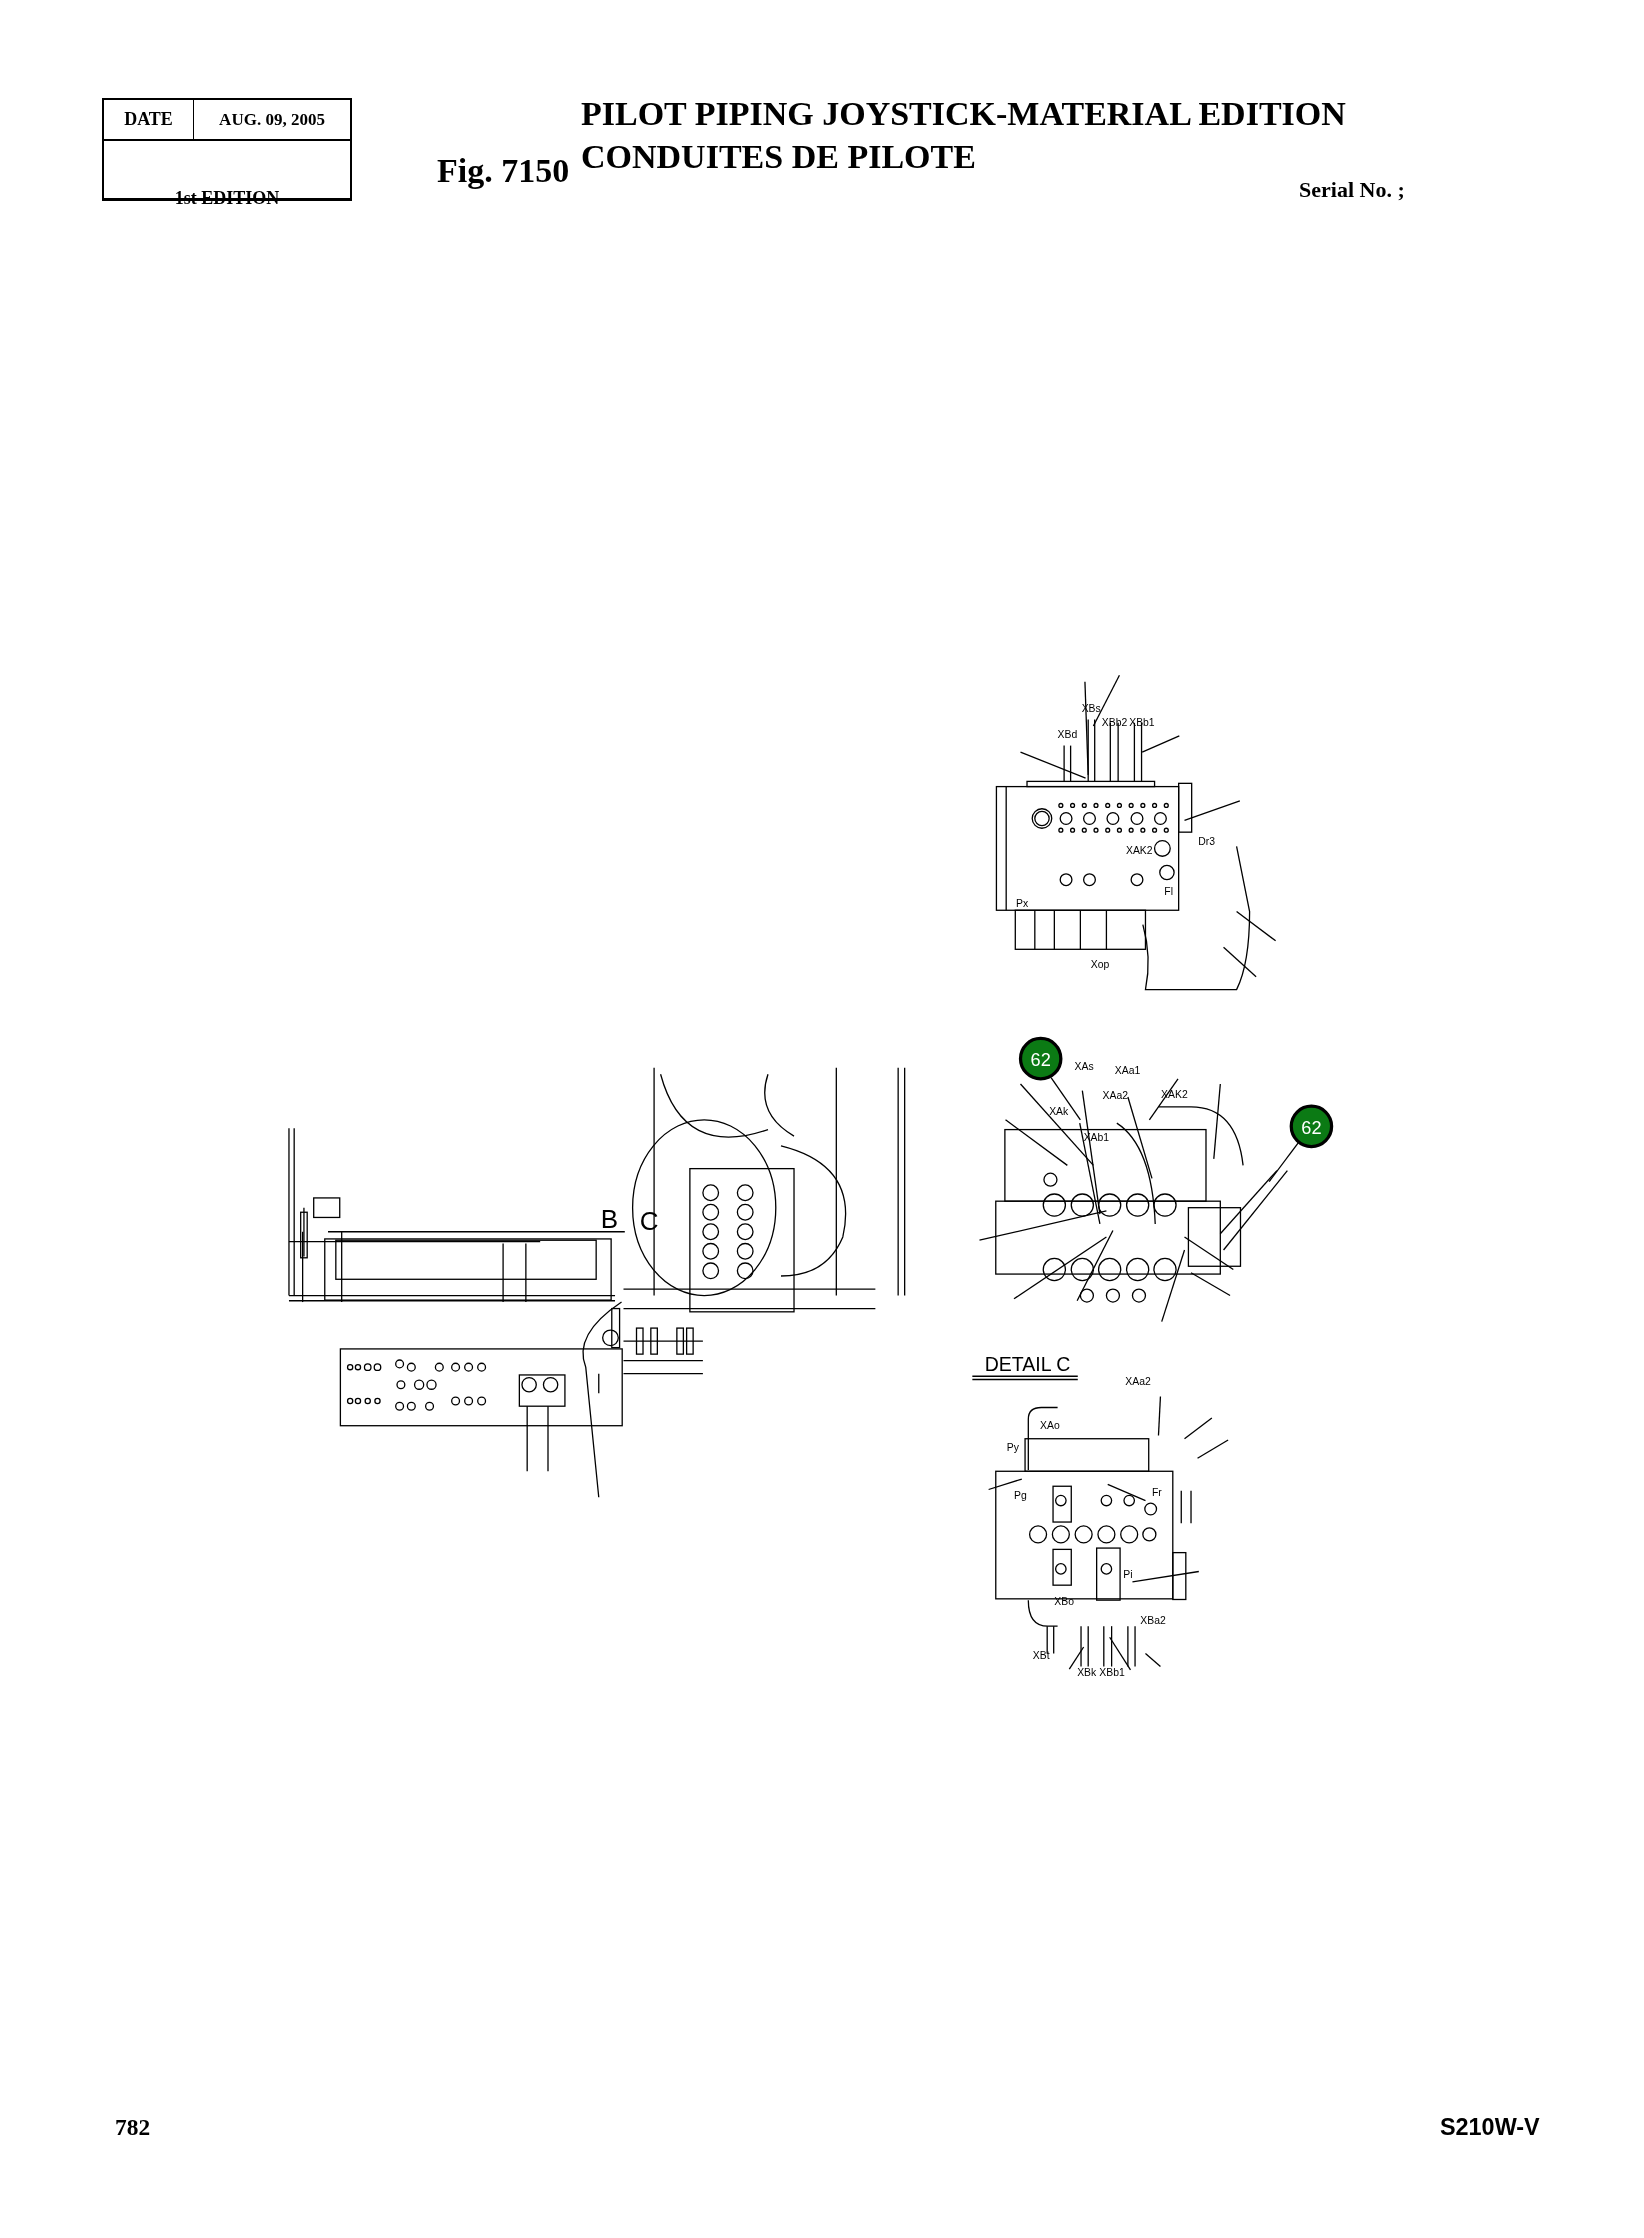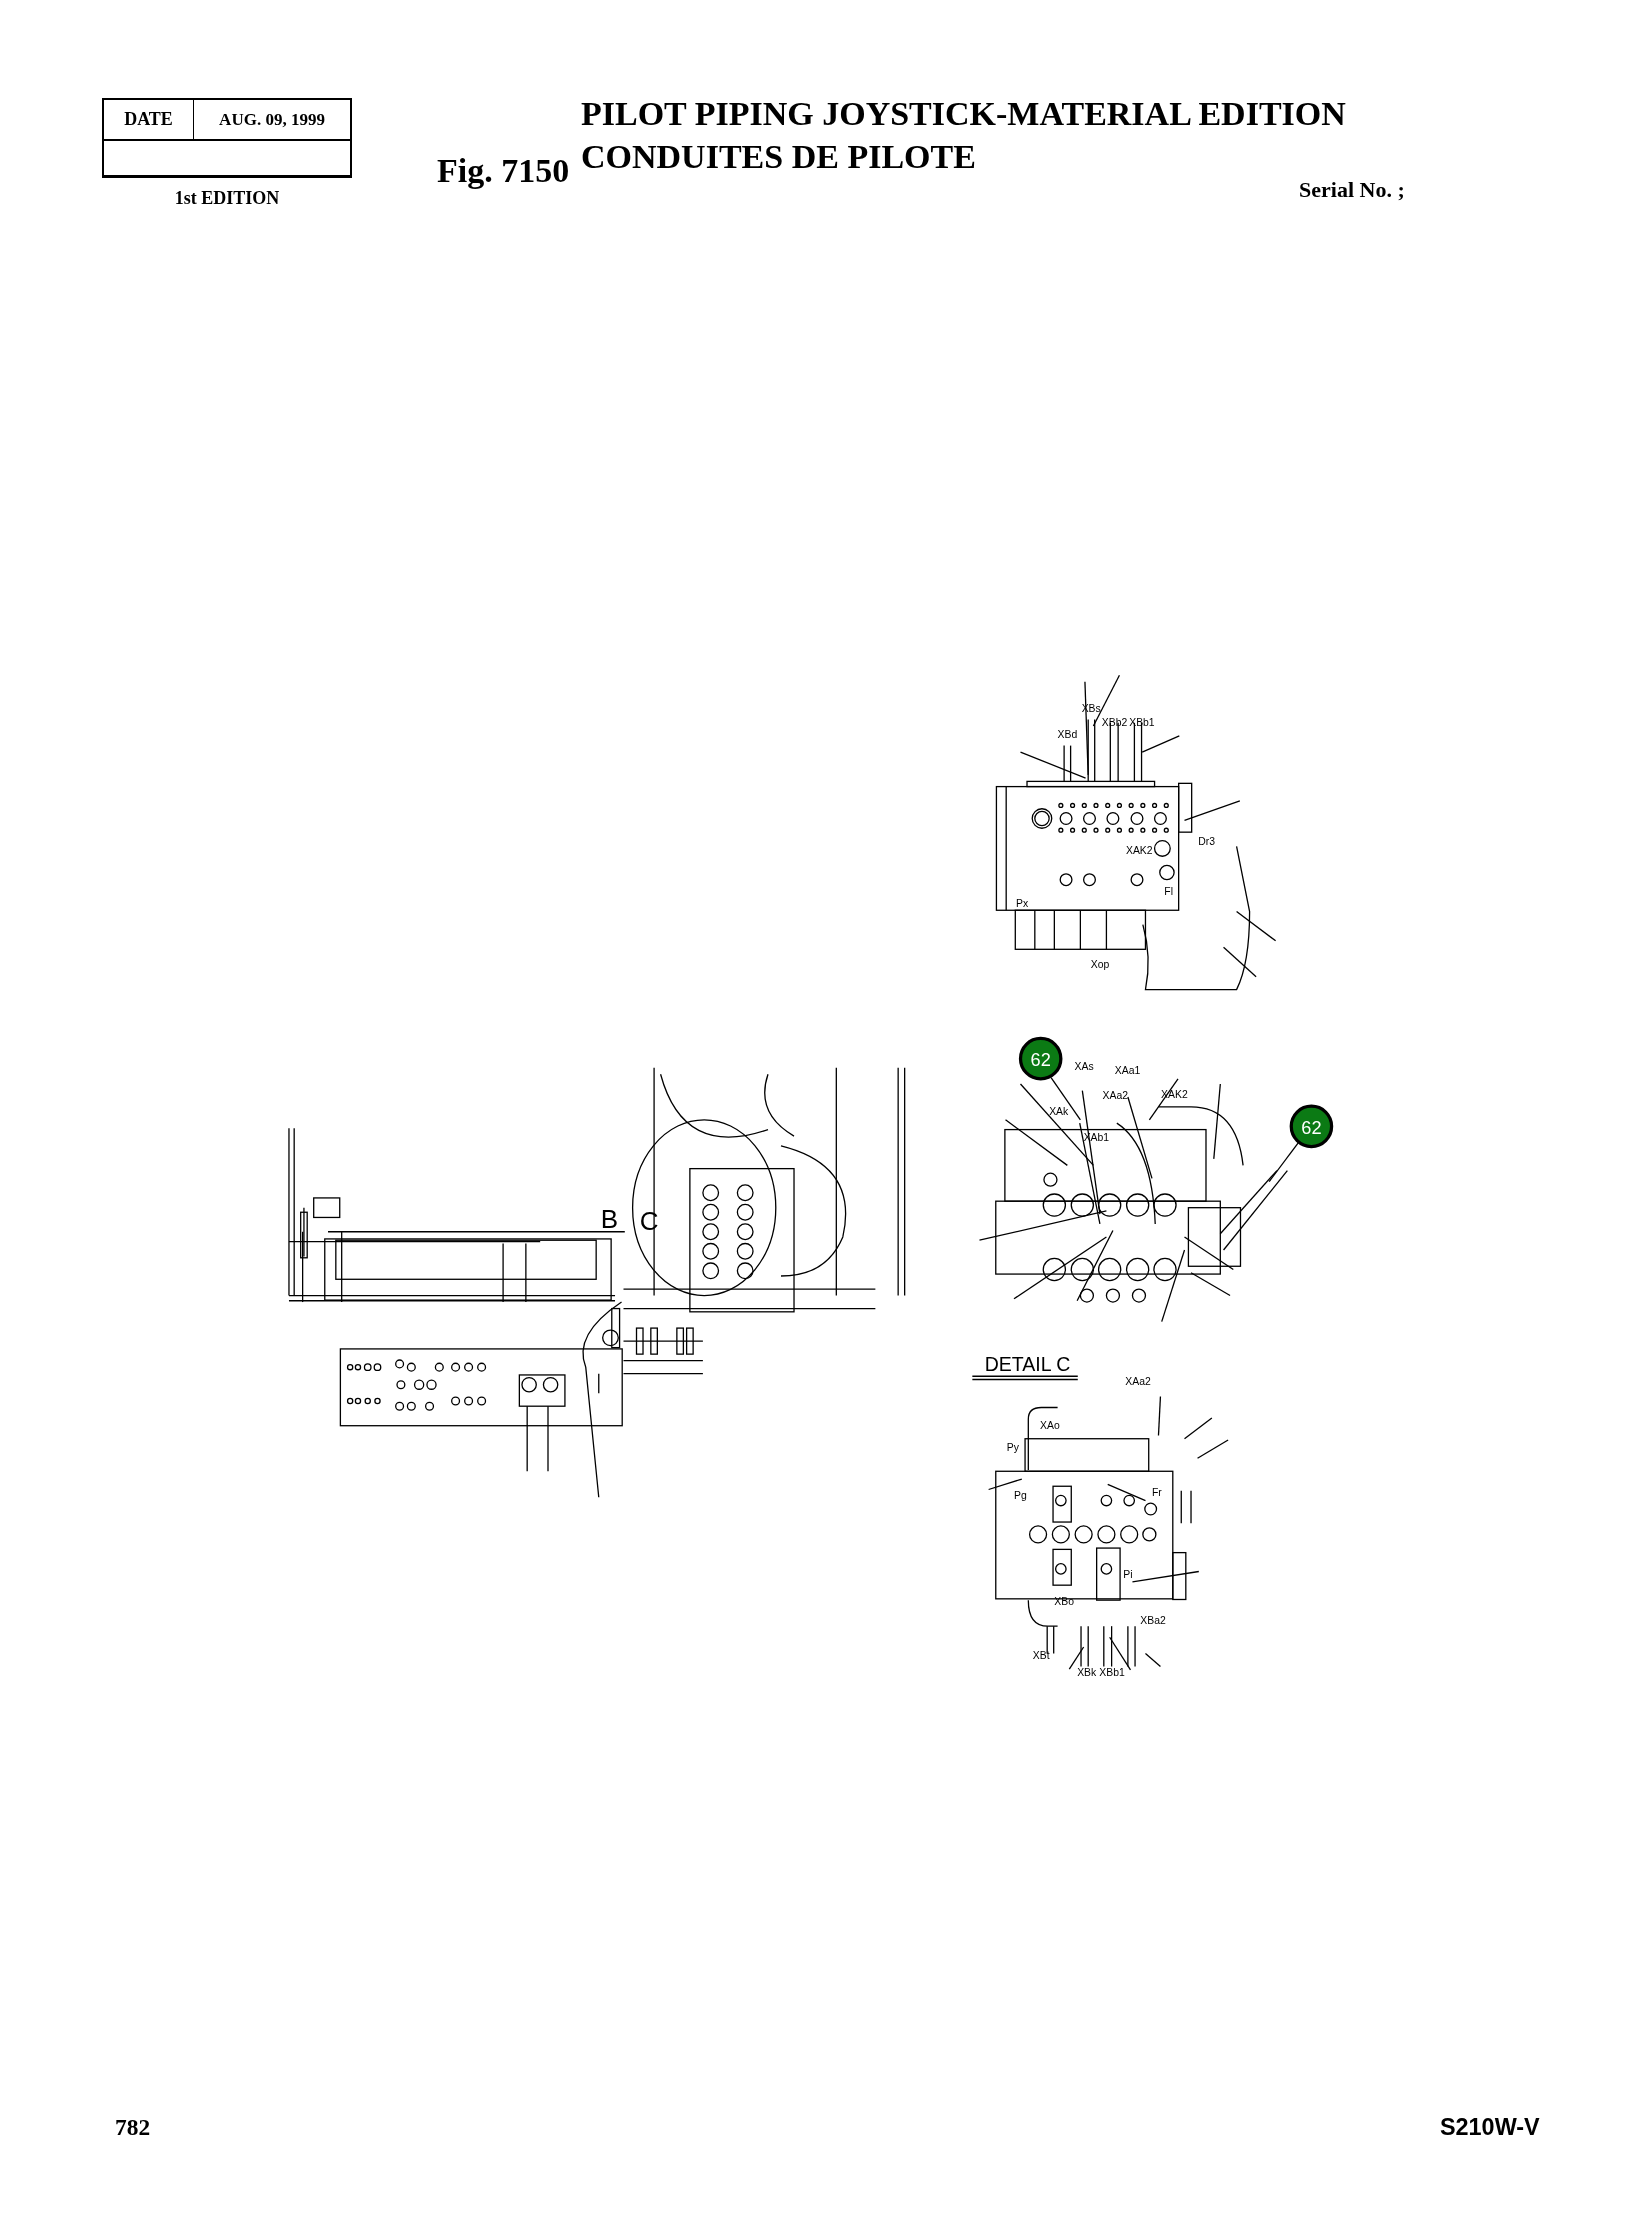--- a/index.html
+++ b/index.html
@@ -1,18 +1,18 @@
 <!DOCTYPE html>
 <html style="font-size:10.4px"><head>
 <meta charset="utf-8">
 <style>
   html, body { margin:0; padding:0; background:#ffffff; }
   body { width:1644px; height:2239px; position:relative; overflow:hidden;
          font-family:"Liberation Serif", serif; color:#000; }
-  .date-box { position:absolute; left:102px; top:98px; width:250px; height:80px;
+  .date-box { position:absolute; left:102px; top:98px; width:250px; height:103px;
               border:2.6px solid #000; border-bottom-width:3.9px; box-sizing:border-box; }
   .date-row { display:flex; height:39px; border-bottom:2.6px solid #000; }
   .date-label { width:89px; border-right:1.3px solid #000; display:flex; align-items:center;
                 justify-content:center; font-weight:bold; font-size:18px; }
   .date-value { flex:1; display:flex; align-items:center; justify-content:center;
                 font-weight:bold; font-size:17px; }
   .edition { height:43px; display:flex; align-items:center; justify-content:center;
              font-weight:bold; font-size:18px;margin-top:36px; }
   .fig-no { position:absolute; left:437px; top:120px; font-size:34px; font-weight:bold;margin-top:32px; }
   .title1 { position:absolute; left:581px; top:95px; font-size:34px; font-weight:bold; white-space:nowrap; }
@@ -27,21 +27,21 @@
   .tick { font-size:30px; font-weight:bold; fill:#000; font-family:"Liberation Serif", serif; }
   .callout circle { fill:#0b7a14; stroke:#000; stroke-width:5; }
   .callout text { fill:#fff; font-size:28px; text-anchor:middle; dominant-baseline:central; }
 </style>
 </head>
 <body>
 
 <div class="date-box">
   <div class="date-row">
     <div class="date-label">DATE</div>
-    <div class="date-value">AUG. 09, 1999</div>
+    <div class="date-value">AUG. 09, 2005</div>
   </div>
   <div class="edition">1st EDITION</div>
 </div>
 
 <div class="fig-no">Fig. 7150</div>
 <div class="title1">PILOT  PIPING JOYSTICK-MATERIAL EDITION</div>
 <div class="title2">CONDUITES DE PILOTE</div>
 <div class="serial">Serial No. ;</div>
 
 <svg width="1644" height="2239" style="position:absolute;left:0;top:0" viewBox="0 0 2526 3439" fill="none" stroke="#000" stroke-width="2">

